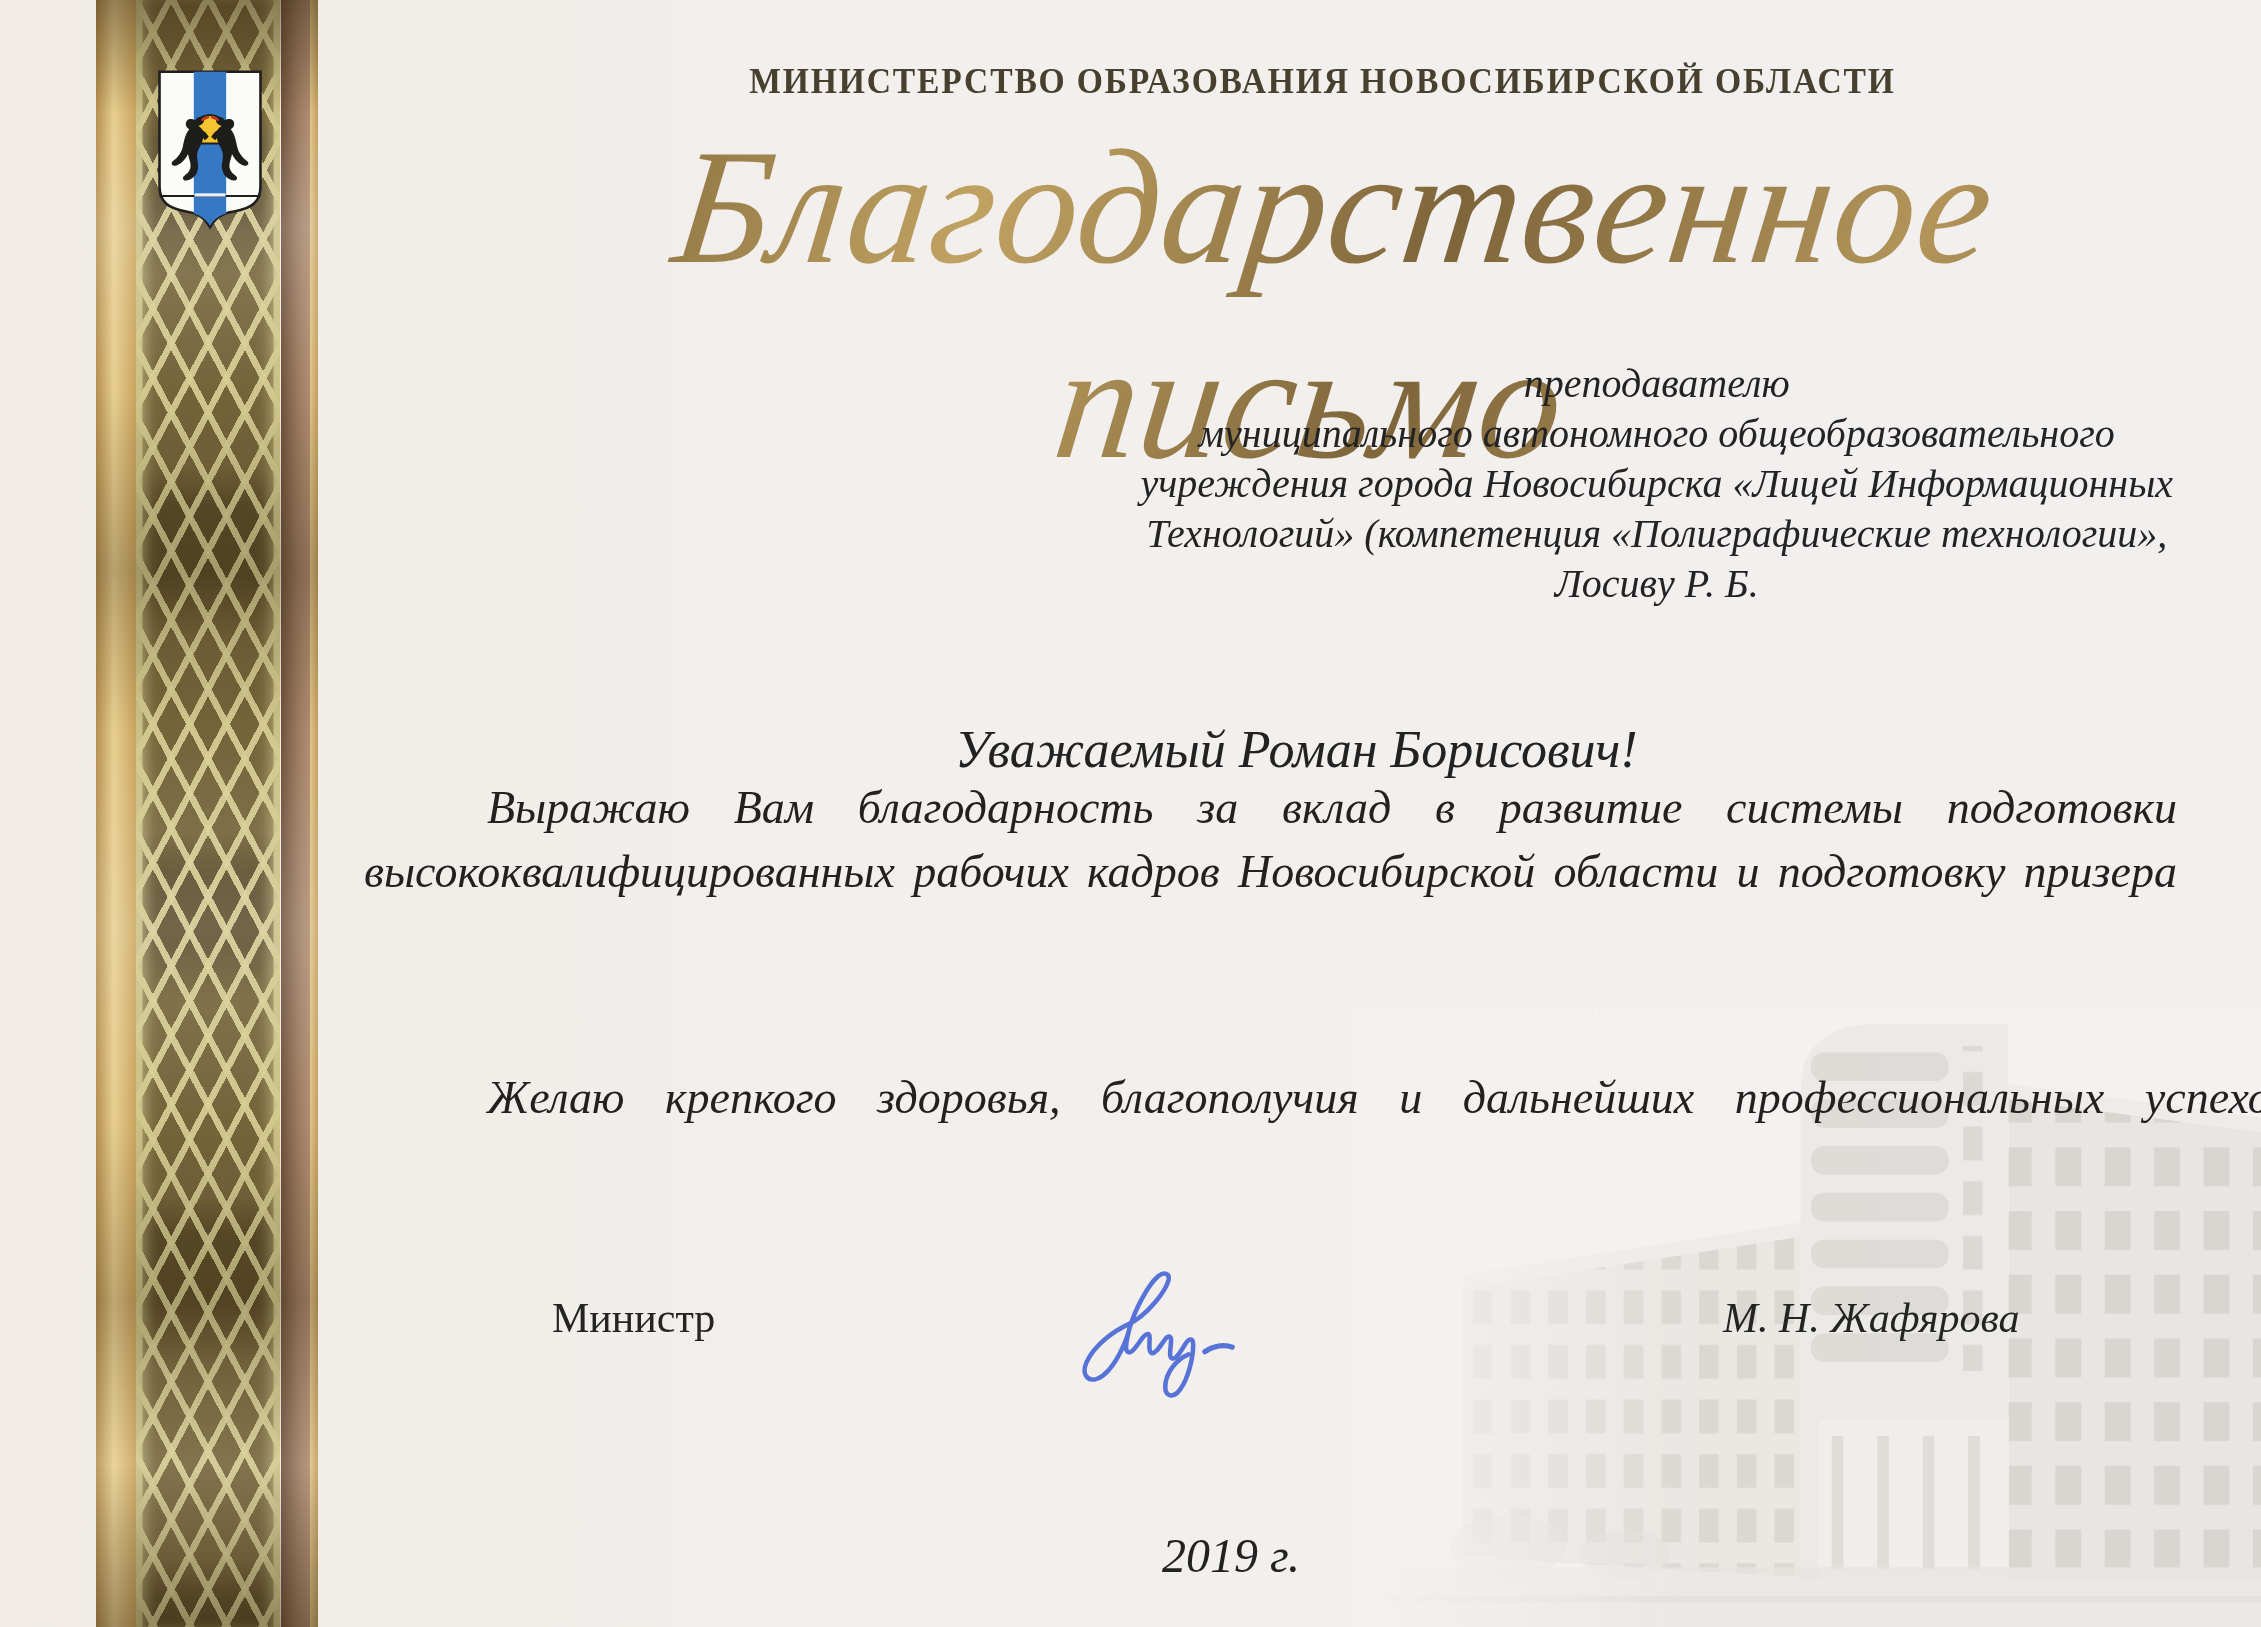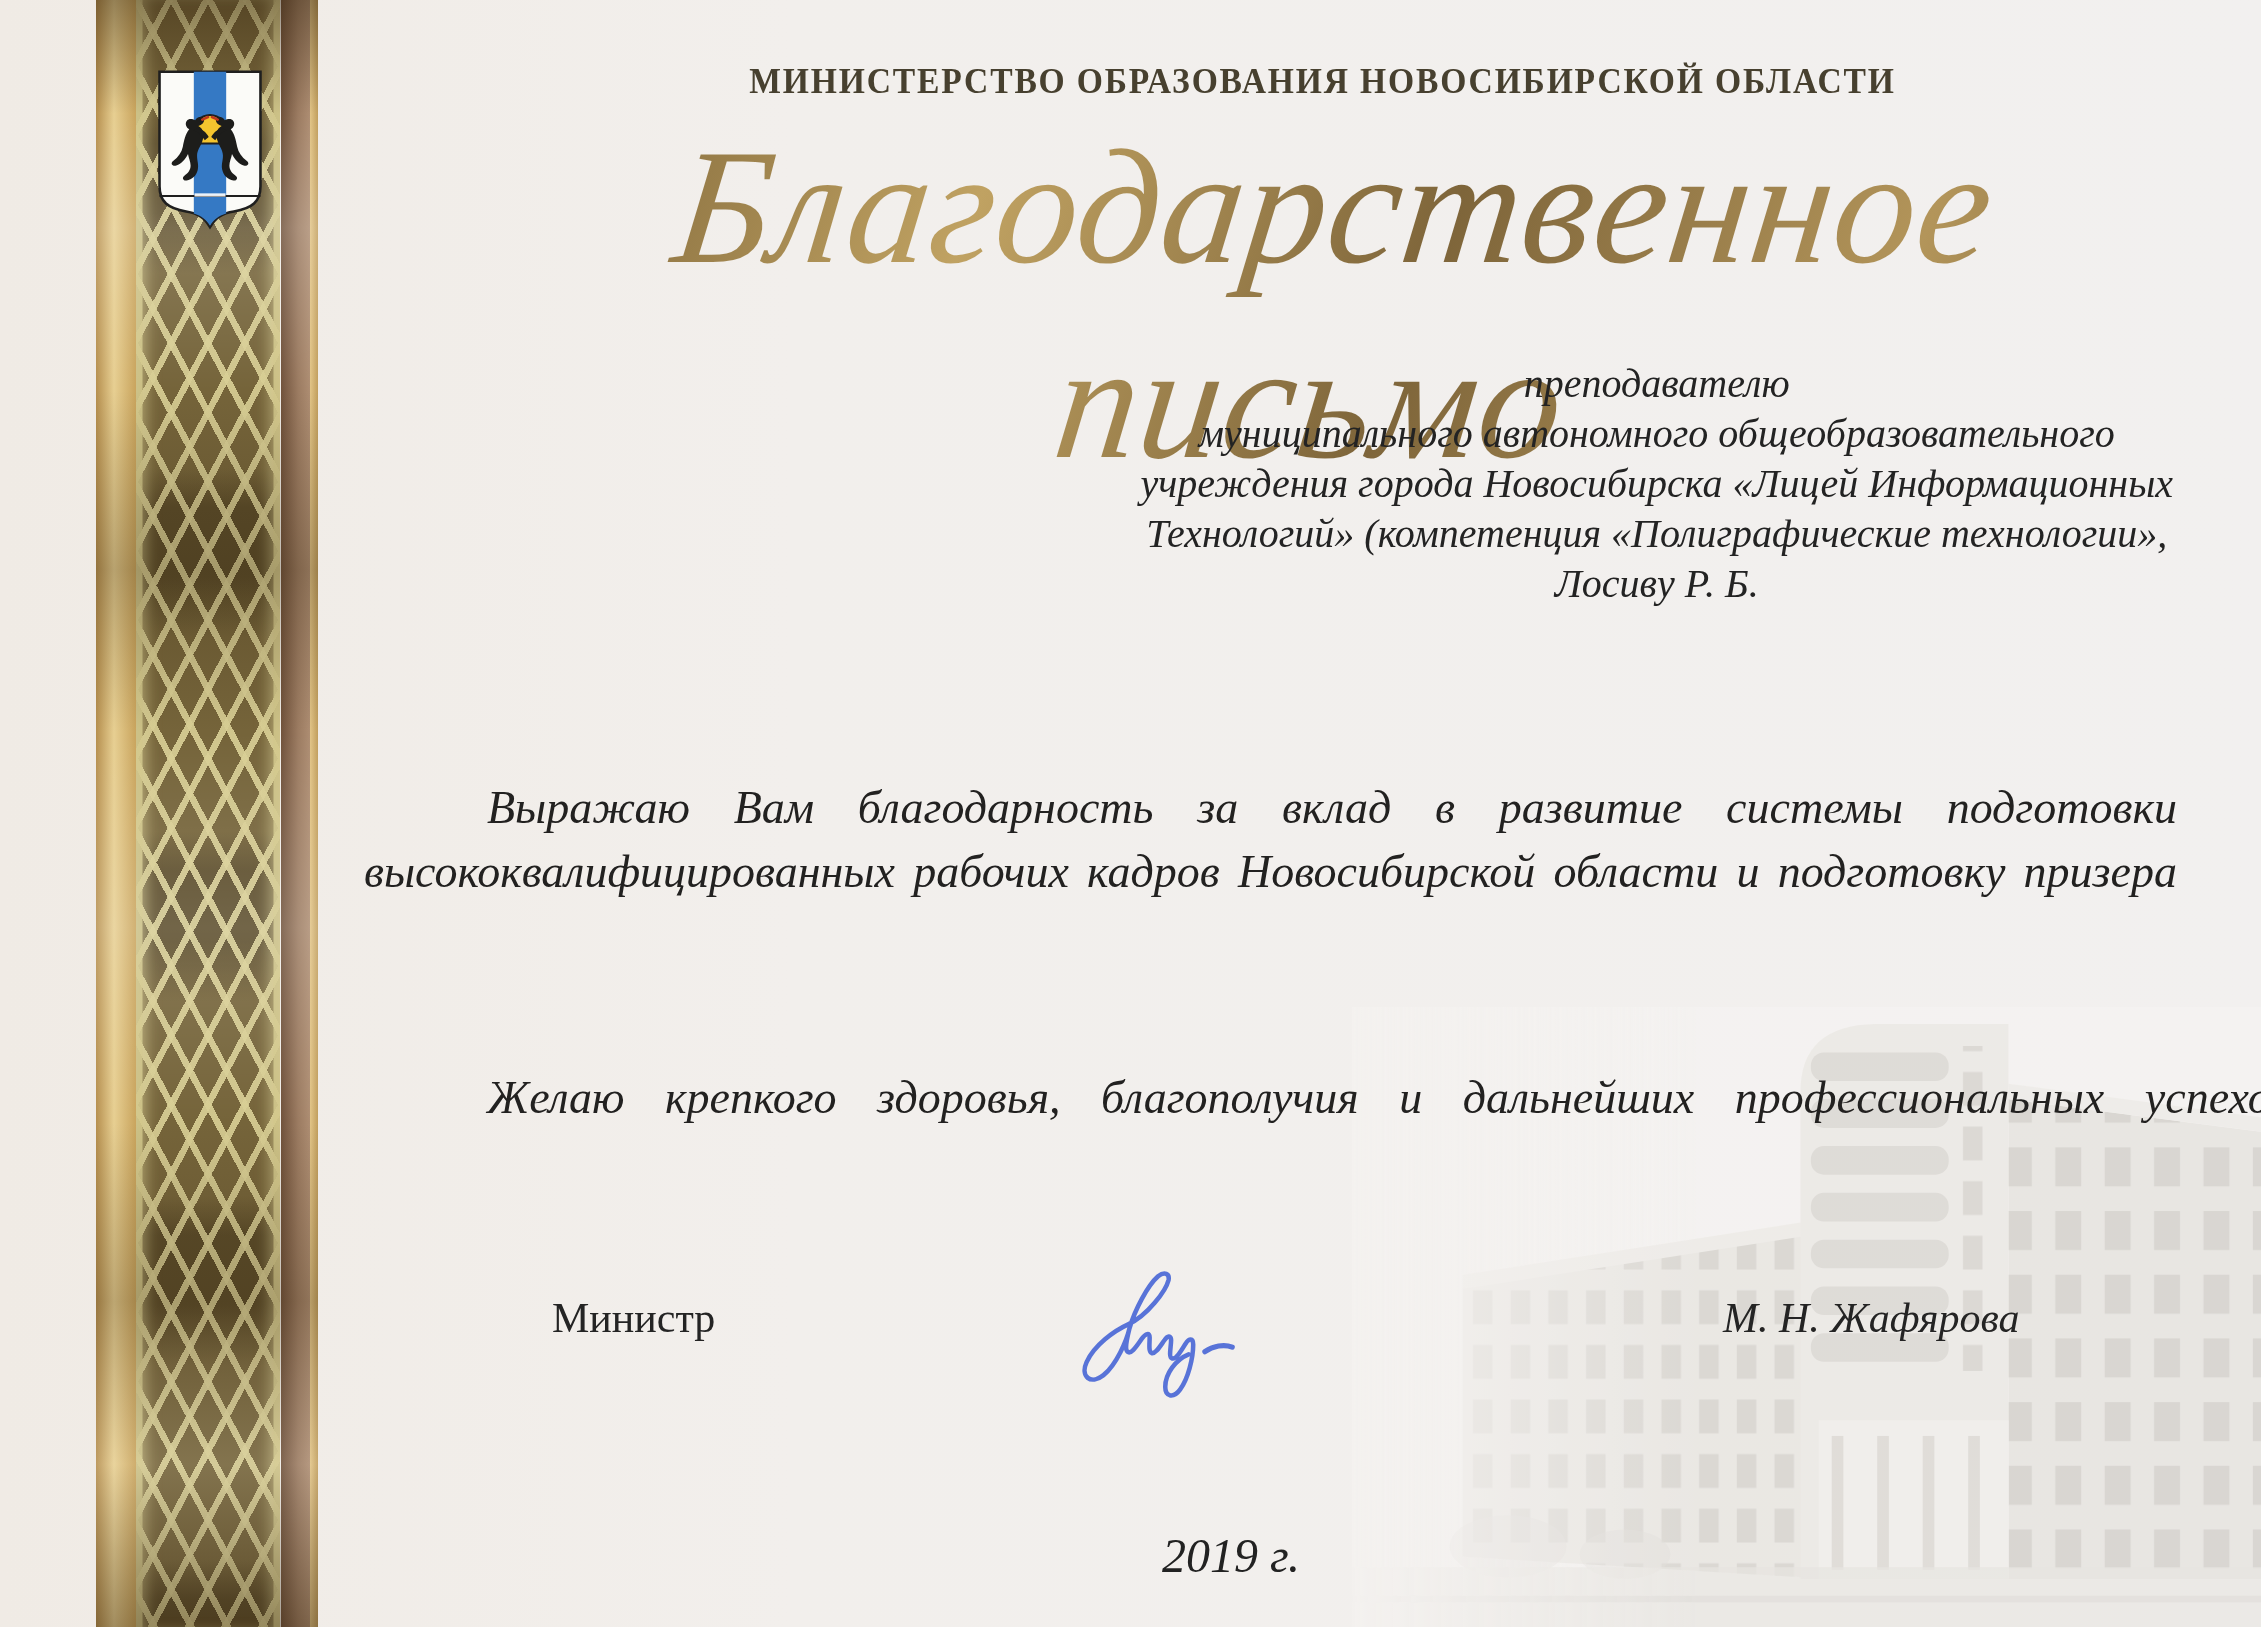--- a/index.html
+++ b/index.html
@@ -146,20 +146,21 @@
   <div class="cert-title">Благодарственное письмо</div>
 
   <div class="recipient">
     <div>преподавателю</div>
     <div>муниципального автономного общеобразовательного</div>
     <div>учреждения города Новосибирска «Лицей Информационных</div>
     <div>Технологий» (компетенция «Полиграфические технологии»,</div>
     <div>Лосиву Р. Б.</div>
   </div>
 
+  <div class="salutation">Уважаемый Роман Борисович!</div>
 
   <div class="para1">
     <div class="jline indent">Выражаю Вам благодарность за вклад в развитие системы подготовки</div>
     <div class="jline">высококвалифицированных рабочих кадров Новосибирской области и подготовку призера</div>
   </div>
 
   <div class="para2 indent">Желаю крепкого здоровья, благополучия и дальнейших профессиональных успехов!</div>
 
   <div class="minister">Министр</div>
 

